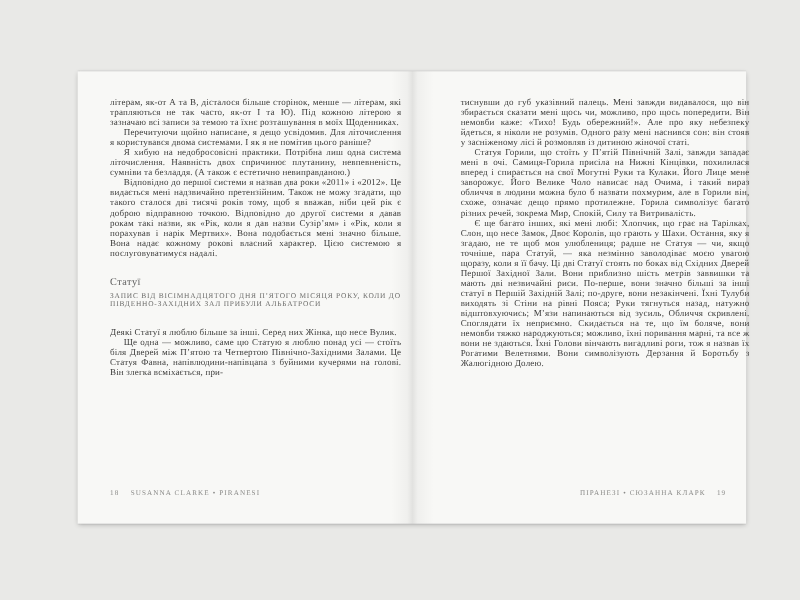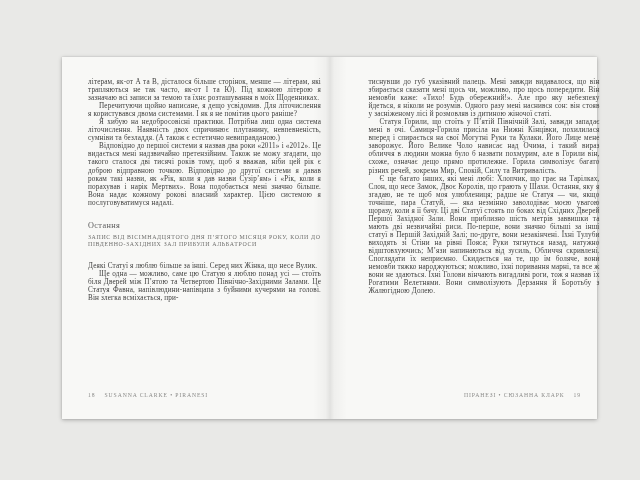--- a/index.html
+++ b/index.html
@@ -64,21 +64,21 @@
 <div class="spread">
 
   <div class="page page-left">
     <div class="text-block">
       <p class="body-par">літерам, як-от А та В, дісталося більше сторінок, менше — літерам, які трапляються не так часто, як-от І та Ю). Під кожною літерою я зазначаю всі записи за темою та їхнє розташування в моїх Щоденниках.</p>
       <p class="body-par indent">Перечитуючи щойно написане, я дещо усвідомив. Для літочислення я користувався двома системами. І як я не помітив цього раніше?</p>
       <p class="body-par indent">Я хибую на недобросовісні практики. Потрібна лиш одна система літочислення. Наявність двох спричинює плутанину, невпевненість, сумніви та безладдя. (А також є естетично невиправданою.)</p>
       <p class="body-par indent">Відповідно до першої системи я назвав два роки «2011» і «2012». Це видається мені надзвичайно претензійним. Також не можу згадати, що такого сталося дві тисячі років тому, щоб я вважав, ніби цей рік є доброю відправною точкою. Відповідно до другої системи я давав рокам такі назви, як «Рік, коли я дав назви Сузір’ям» і «Рік, коли я порахував і нарік Мертвих». Вона подобається мені значно більше. Вона надає кожному рокові власний характер. Цією системою я послуговуватимуся надалі.</p>
 
       <div class="section-head">
-        <h2 class="section-title">Остання</h2>
+        <h2 class="section-title">Статуї</h2>
         <div class="entry-line">ЗАПИС ВІД ВІСІМНАДЦЯТОГО ДНЯ П’ЯТОГО МІСЯЦЯ РОКУ, КОЛИ ДО ПІВДЕННО-ЗАХІДНИХ ЗАЛ ПРИБУЛИ АЛЬБАТРОСИ</div>
       </div>
 
       <p class="body-par after-head">Деякі Статуї я люблю більше за інші. Серед них Жінка, що несе Вулик.</p>
       <p class="body-par indent">Ще одна — можливо, саме цю Статую я люблю понад усі — стоїть біля Дверей між П’ятою та Четвертою Північно-Західними Залами. Це Статуя Фавна, напівлюдини-напівцапа з буйними кучерями на голові. Він злегка всміхається, при-</p>
     </div>
 
     <div class="footer">
       <span>18</span>
       <span>SUSANNA CLARKE • PIRANESI</span>

